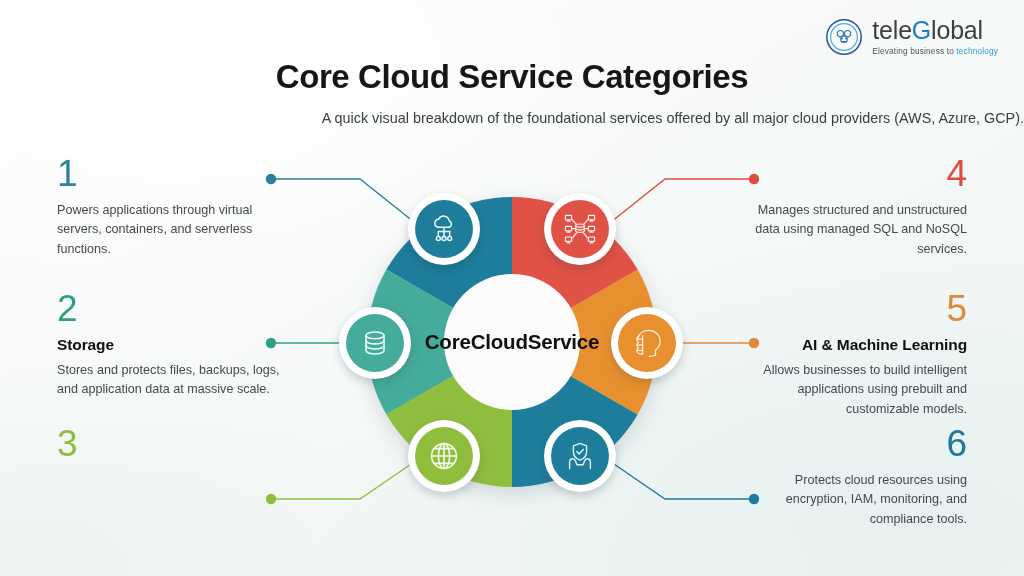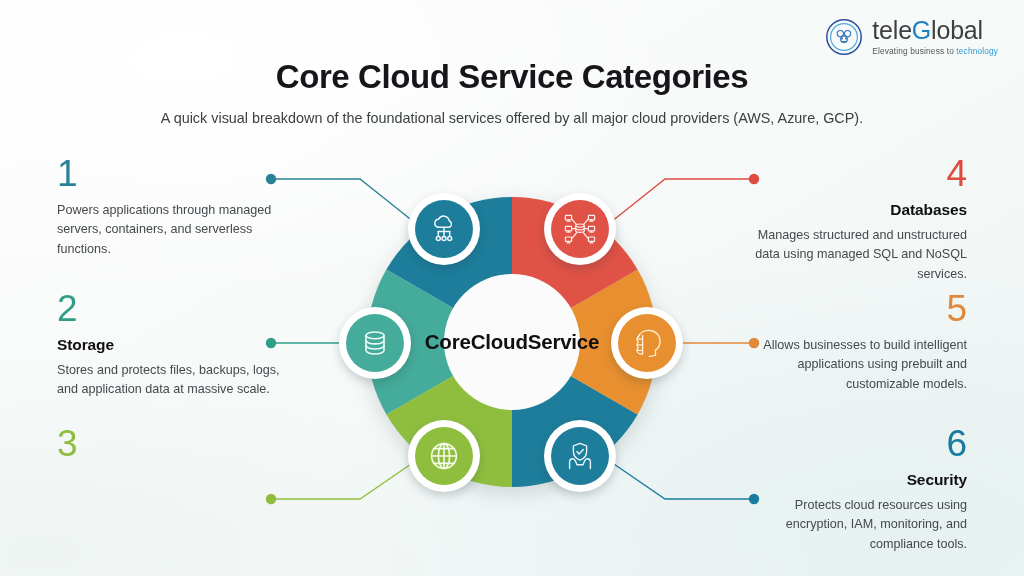--- a/index.html
+++ b/index.html
@@ -37,21 +37,21 @@
   #logo .tag .t2 { color: #2f9ad4; }
 
   
   #title {
     position: absolute; top: 58px; left: 0; width: 1024px;
     text-align: center; font-size: 33px; font-weight: 700;
     color: #16161a; letter-spacing: -0.4px;
   }
   #subtitle {
     position: absolute; top: 110px; left: 0; width: 1024px;
-    text-align: center; font-size: 14.4px; color: #3c4043;
+    text-align: right; font-size: 14.4px; color: #3c4043;
   }
 
   
   #wheel {
     position: absolute; left: 367px; top: 197px;
     width: 290px; height: 290px;
   }
   #wheel svg { display: block; width: 290px; height: 290px;
     filter: drop-shadow(0 6px 10px rgba(40,60,70,.17)); }
   #hub {
@@ -287,43 +287,42 @@
           <path d="M8 9.4v15.2c0 1.9 4 3.4 9 3.4s9-1.5 9-3.4V9.4"></path>
           <path d="M8 14.5c0 1.9 4 3.4 9 3.4s9-1.5 9-3.4"></path>
           <path d="M8 19.6c0 1.9 4 3.4 9 3.4s9-1.5 9-3.4"></path>
         </svg>
       </span>
     </div>
   </div>
 
   <div class="block left" id="b1">
     <div class="num" style="color:#2a8296">1</div>
-    <div class="desc">Powers applications through managed servers, containers, and serverless functions.</div>
+    <div class="desc">Powers applications through virtual servers, containers, and serverless functions.</div>
   </div>
 
   <div class="block left" id="b2">
     <div class="num" style="color:#2f9e87">2</div>
     <div class="head">Storage</div>
     <div class="desc">Stores and protects files, backups, logs, and application data at massive scale.</div>
   </div>
 
   <div class="block left" id="b3">
     <div class="num" style="color:#8fbe3f">3</div>
   </div>
 
   <div class="block right" id="b4">
     <div class="num" style="color:#de4b3f">4</div>
-    <div class="head">Databases</div>
     <div class="desc">Manages structured and unstructured data using managed SQL and NoSQL services.</div>
   </div>
 
   <div class="block right" id="b5">
     <div class="num" style="color:#e0893a">5</div>
+    <div class="head">AI &amp; Machine Learning</div>
     <div class="desc">Allows businesses to build intelligent applications using prebuilt and customizable models.</div>
   </div>
 
   <div class="block right" id="b6">
     <div class="num" style="color:#1a7b9e">6</div>
-    <div class="head">Security</div>
     <div class="desc">Protects cloud resources using encryption, IAM, monitoring, and compliance tools.</div>
   </div>
 
 </div>
 
 </body></html>

